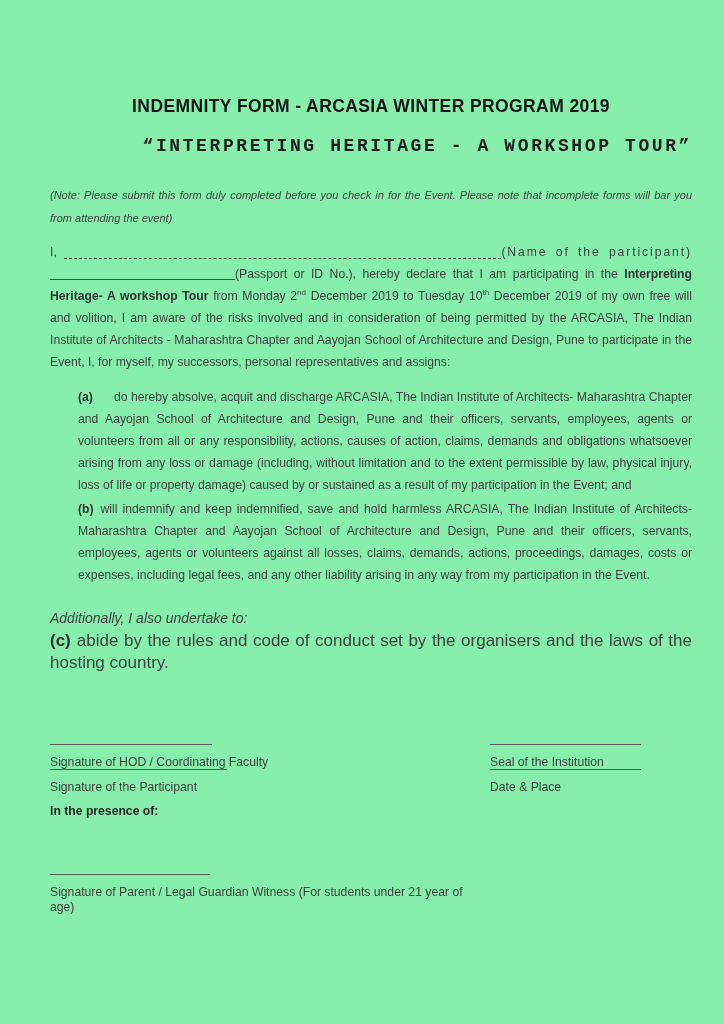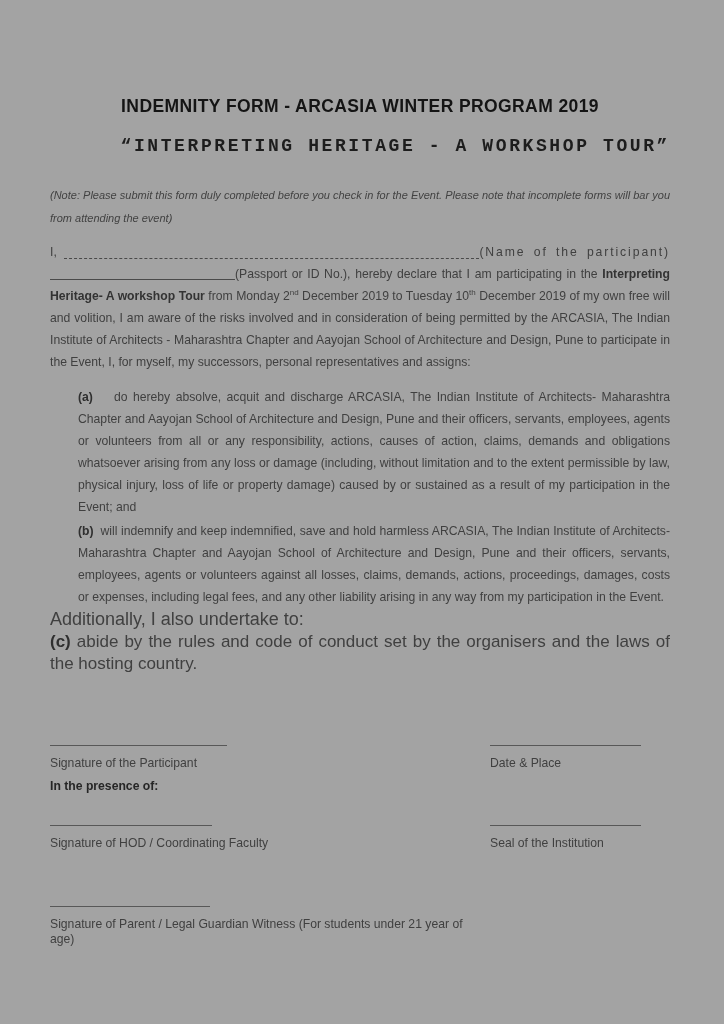--- a/index.html
+++ b/index.html
@@ -1,21 +1,21 @@
 <!DOCTYPE html>
 <html><head>
 <meta charset="utf-8">
 <style>
   html,body { margin:0; padding:0; background:#ffffff; }
   .page {
     position:relative;
     width:724px; height:1024px;
-    background:#a3a3a3;
+    background:#86efac;
     box-sizing:border-box;
-    padding:96px 54px 0 50px;
+    padding:96px 32px 0 50px;
     font-family:"Liberation Sans", sans-serif;
     color:#404040;
     overflow:hidden;
   }
   .title {
     margin:0;
     text-align:center;
     font-size:17.5px;
     font-weight:bold;
     letter-spacing:0.4px;
@@ -64,21 +64,21 @@
   sup.sp { font-size:8px; line-height:0; vertical-align:super; }
   .clause {
     margin:2px 0 0 28px;
     font-size:12.2px;
     line-height:22px;
     text-align:justify;
   }
   .clause-label { font-weight:bold; color:#2f2f2f; }
   .tab-a { display:inline-block; width:21px; }
   .gap-b { display:inline-block; width:7px; }
-  .additional-intro { margin:0 0 0 0; font-size:18px; line-height:22px; }
+  .additional-intro { margin:21px 0 0 0; font-size:14px; line-height:22px;font-style:italic; }
   .item { margin:1px 0 0 0; font-size:17px; line-height:22px; text-align:justify; }
   .item-label { font-weight:bold; color:#2f2f2f; margin-right:6px; }
   .sig-section { margin-top:70px; font-size:12.2px; }
   .sig-row { display:flex; }
   .sig-left { width:440px; }
   .sig-right { flex:1; }
   .sig-line { border-bottom:1.6px solid #585858; height:0; }
   .w-line1 { width:177px; }
   .w-line2 { width:162px; }
   .w-line3 { width:160px; }
@@ -111,40 +111,40 @@
 
   <p class="clause"><span class="clause-label">(b)</span><span class="gap-b"></span><span>will indemnify and keep indemnified, save and hold harmless ARCASIA, The Indian Institute of Architects- Maharashtra Chapter and Aayojan School of Architecture and Design, Pune and their officers, servants, employees, agents or volunteers against all losses, claims, demands, actions, proceedings, damages, costs or expenses, including legal fees, and any other liability arising in any way from my participation in the Event.</span></p>
 
   <p class="additional-intro">Additionally, I also undertake to:</p>
 
   <p class="item"><span class="item-label">(c)</span><span>abide by the rules and code of conduct set by the organisers and the laws of the hosting country.</span></p>
 
 
   <div class="sig-section">
 
+    <div class="sig-row row2">
+      <div class="sig-left">
+        <div class="sig-line w-line2"></div>
+        <div class="sig-label">Signature of HOD / Coordinating Faculty</div>
+      </div>
+      <div class="sig-right">
+        <div class="sig-line w-right"></div>
+        <div class="sig-label">Seal of the Institution</div>
+      </div>
+    </div>
+
     <div class="sig-row">
       <div class="sig-left">
         <div class="sig-line w-line1"></div>
         <div class="sig-label">Signature of the Participant</div>
         <div class="presence">In the presence of:</div>
       </div>
       <div class="sig-right">
         <div class="sig-line w-right"></div>
         <div class="sig-label">Date &amp; Place</div>
-      </div>
-    </div>
-
-    <div class="sig-row row2">
-      <div class="sig-left">
-        <div class="sig-line w-line2"></div>
-        <div class="sig-label">Signature of HOD / Coordinating Faculty</div>
-      </div>
-      <div class="sig-right">
-        <div class="sig-line w-right"></div>
-        <div class="sig-label">Seal of the Institution</div>
       </div>
     </div>
 
     <div class="sig-row row3">
       <div class="sig-left">
         <div class="sig-line w-line3"></div>
         <div class="sig-label">Signature of Parent / Legal Guardian Witness (For students under 21 year of age)</div>
       </div>
     </div>
 

